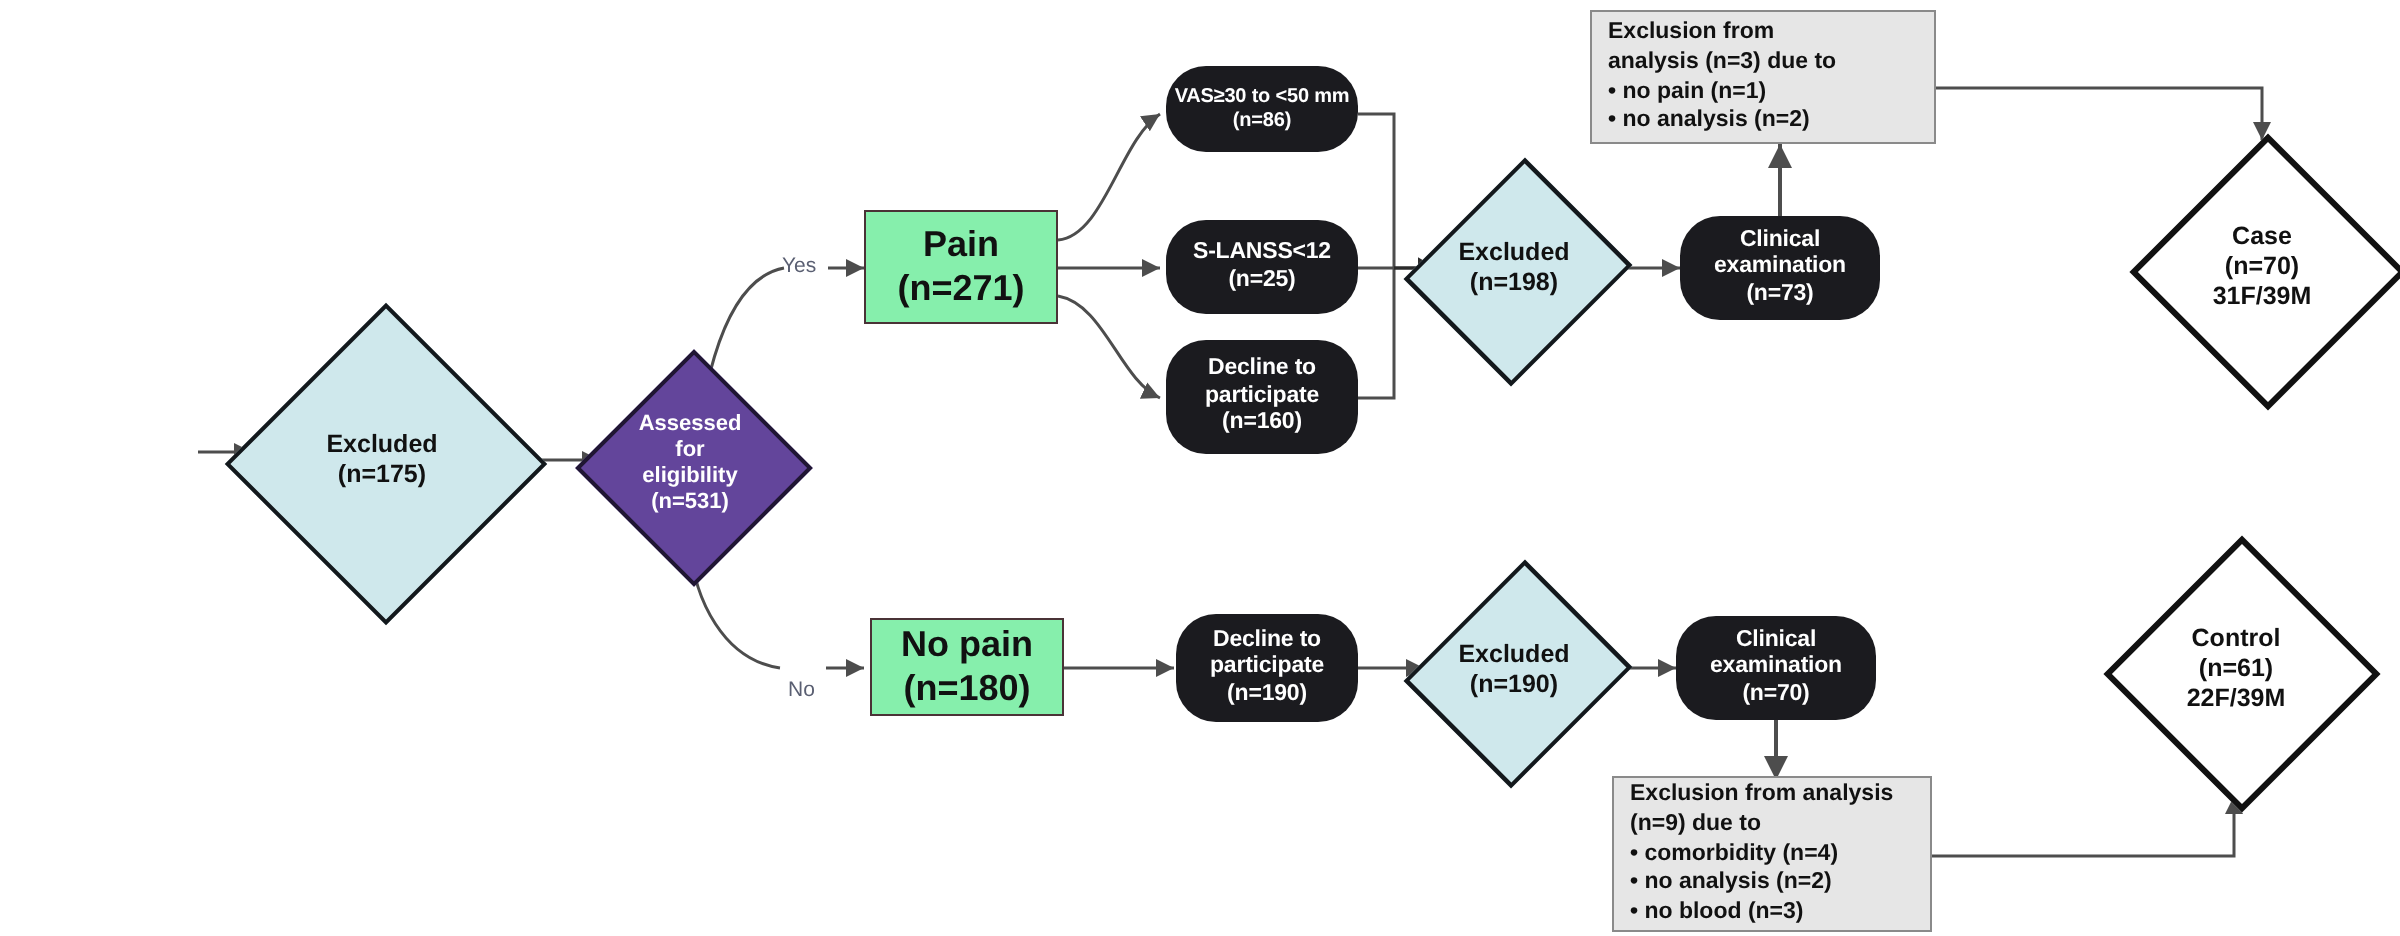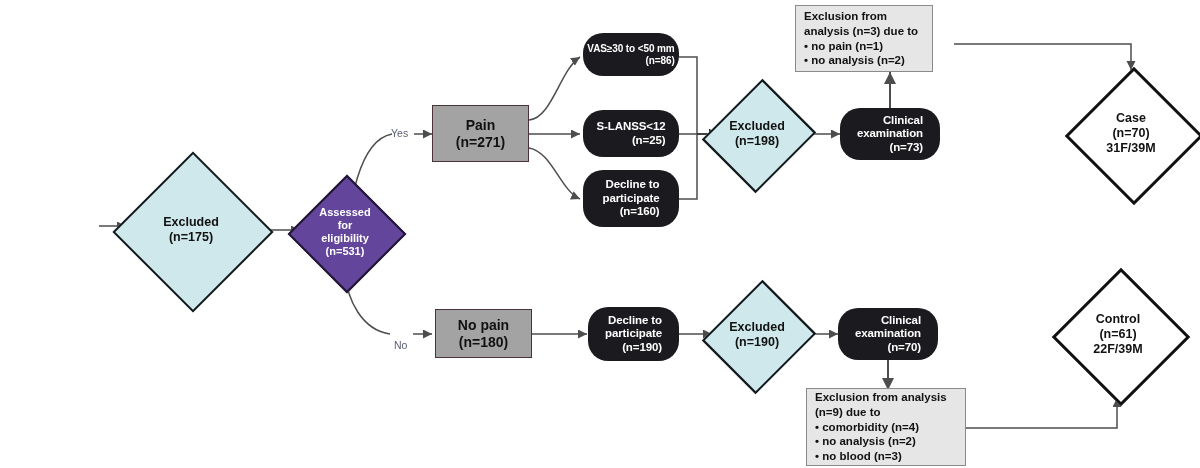--- a/index.html
+++ b/index.html
@@ -37,29 +37,28 @@
     display: block;
   }
   
   .n-black {
     background: #1b1b1f;
     color: #ffffff;
     border-radius: 20px;
     font-weight: 700;
     font-size: 11.5px;
     letter-spacing: -0.1px;
-    text-align: right;
   }
   
   .n-pink {
-    background: #a3a3a3;
+    background: #86efac;
     border: 1.6px solid #4a3236;
     color: #111111;
     font-weight: 700;
-    font-size: 14px;
+    font-size: 18px;
   }
   
   .n-note {
     background: #e6e6e6;
     border: 1.2px solid #8a8a8a;
     color: #111111;
     font-weight: 700;
     font-size: 11.5px;
     justify-content: flex-start;
     text-align: left;
@@ -220,21 +219,21 @@
     <div class="dlabel">Excluded
 (n=198)</div>
   </div>
 
   <div class="node n-black" style="left:840px; top:108px; width:100px; height:52px;">
     <span class="lbl">Clinical
 examination
 (n=73)</span>
   </div>
 
-  <div class="node n-note" style="left:795px; top:5px; width:138px; height:67px;">
+  <div class="node n-note" style="left:795px; top:5px; width:173px; height:67px;">
     <span class="lbl">Exclusion from
 analysis (n=3) due to
   •  no pain (n=1)
   •  no analysis (n=2)</span>
   </div>
 
   <div class="diamond d-white" style="left:1066px; top:68px; width:130px; height:130px;">
     <div class="shape" style="width:92px; height:92px; margin-left:-46px; margin-top:-46px; transform:rotate(45deg);"></div>
     <div class="dlabel">Case
 (n=70)

